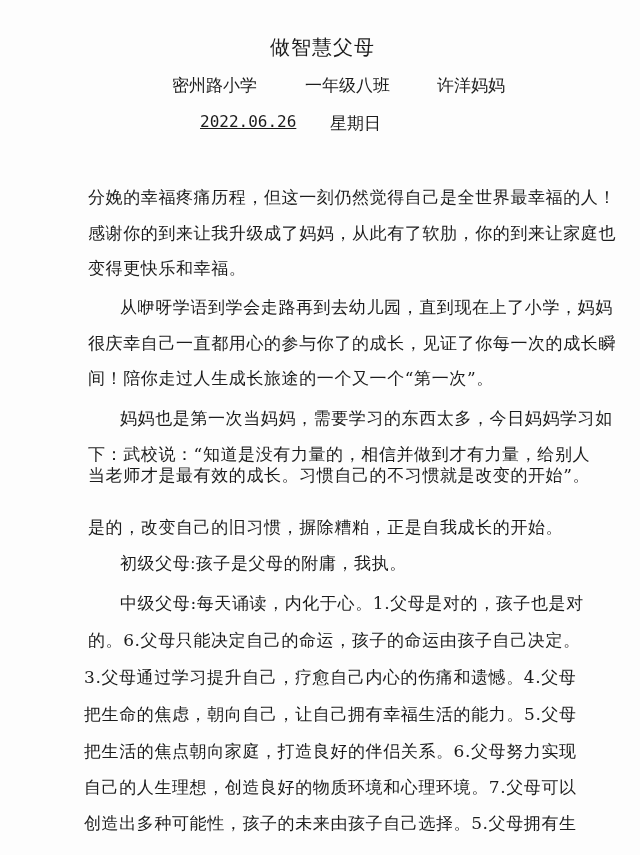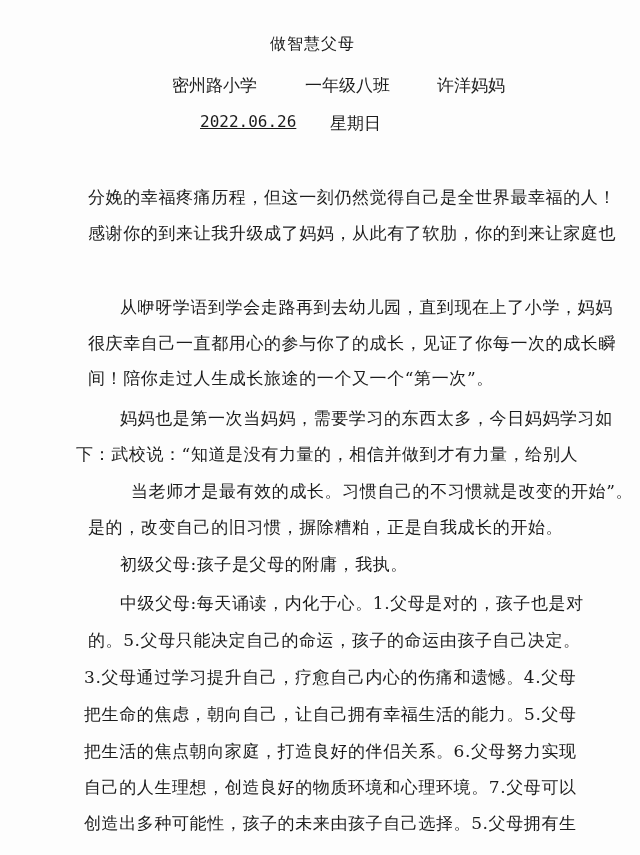--- a/index.html
+++ b/index.html
@@ -25,21 +25,21 @@
     position: absolute;
     white-space: nowrap;
     font-size: 17px;
     line-height: 22px;
     letter-spacing: 0.6px;
   }
   .title {
     position: absolute;
     top: 34px;
     left: 270px;
-    font-size: 16px;
+    font-size: 20px;
     letter-spacing: 1px;
   }
   .header-item {
     position: absolute;
     font-size: 17px;
     top: 74px;
   }
   .date-item {
     position: absolute;
     font-size: 17px;
@@ -54,32 +54,33 @@
 
   <div class="header-item" style="left:172px;text-align:right;">密州路小学</div>
   <div class="header-item" style="left:305px;">一年级八班</div>
   <div class="header-item" style="left:437px;text-align:right;">许洋妈妈</div>
 
   <div class="date-item" style="left:200px; font-family:'DejaVu Sans Mono','Liberation Mono',monospace; font-size:16px;text-decoration:underline;">2022.06.26</div>
   <div class="date-item" style="left:330px;">星期日</div>
 
   <div class="line" style="left:88px; top:186px;">分娩的幸福疼痛历程，但这一刻仍然觉得自己是全世界最幸福的人！</div>
   <div class="line" style="left:88px; top:222px;">感谢你的到来让我升级成了妈妈，从此有了软肋，你的到来让家庭也</div>
+  <div class="line" style="left:88px; top:257px;">变得更快乐和幸福。</div>
 
   <div class="line" style="left:120px; top:296px;">从咿呀学语到学会走路再到去幼儿园，直到现在上了小学，妈妈</div>
   <div class="line" style="left:88px; top:332px;">很庆幸自己一直都用心的参与你了的成长，见证了你每一次的成长瞬</div>
   <div class="line" style="left:88px; top:367px;">间！陪你走过人生成长旅途的一个又一个“第一次”。</div>
 
   <div class="line" style="left:120px; top:407px;">妈妈也是第一次当妈妈，需要学习的东西太多，今日妈妈学习如</div>
-  <div class="line" style="left:76px; top:443px;text-align:right;">下：武校说：“知道是没有力量的，相信并做到才有力量，给别人</div>
-  <div class="line" style="left:88px; top:480px;margin-left:43px;">当老师才是最有效的成长。习惯自己的不习惯就是改变的开始”。</div>
+  <div class="line" style="left:88px; top:443px;text-align:right;">下：武校说：“知道是没有力量的，相信并做到才有力量，给别人</div>
+  <div class="line" style="left:88px; top:464px;">当老师才是最有效的成长。习惯自己的不习惯就是改变的开始”。</div>
   <div class="line" style="left:88px; top:516px;">是的，改变自己的旧习惯，摒除糟粕，正是自我成长的开始。</div>
 
-  <div class="line" style="left:120px; top:553px;">初级父母:孩子是父母的附庸，我执。</div>
+  <div class="line" style="left:120px; top:553px;font-family:Liberation Serif, serif;">初级父母:孩子是父母的附庸，我执。</div>
 
   <div class="line" style="left:120px; top:592px;">中级父母:每天诵读，内化于心。1.父母是对的，孩子也是对</div>
-  <div class="line" style="left:88px; top:629px;">的。5.父母只能决定自己的命运，孩子的命运由孩子自己决定。</div>
+  <div class="line" style="left:88px; top:629px;">的。6.父母只能决定自己的命运，孩子的命运由孩子自己决定。</div>
   <div class="line" style="left:84px; top:666px;">3.父母通过学习提升自己，疗愈自己内心的伤痛和遗憾。4.父母</div>
   <div class="line" style="left:84px; top:703px;">把生命的焦虑，朝向自己，让自己拥有幸福生活的能力。5.父母</div>
   <div class="line" style="left:84px; top:740px;">把生活的焦点朝向家庭，打造良好的伴侣关系。6.父母努力实现</div>
   <div class="line" style="left:84px; top:776px;">自己的人生理想，创造良好的物质环境和心理环境。7.父母可以</div>
   <div class="line" style="left:84px; top:812px;">创造出多种可能性，孩子的未来由孩子自己选择。5.父母拥有生</div>
 </div>
 
 </body></html>

